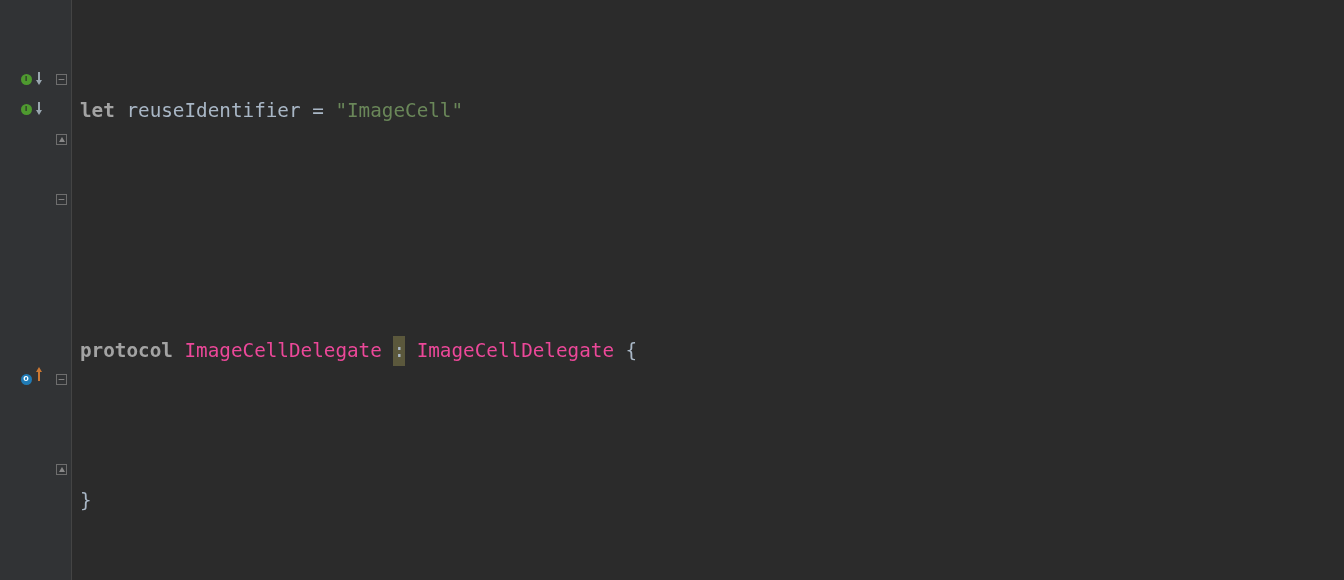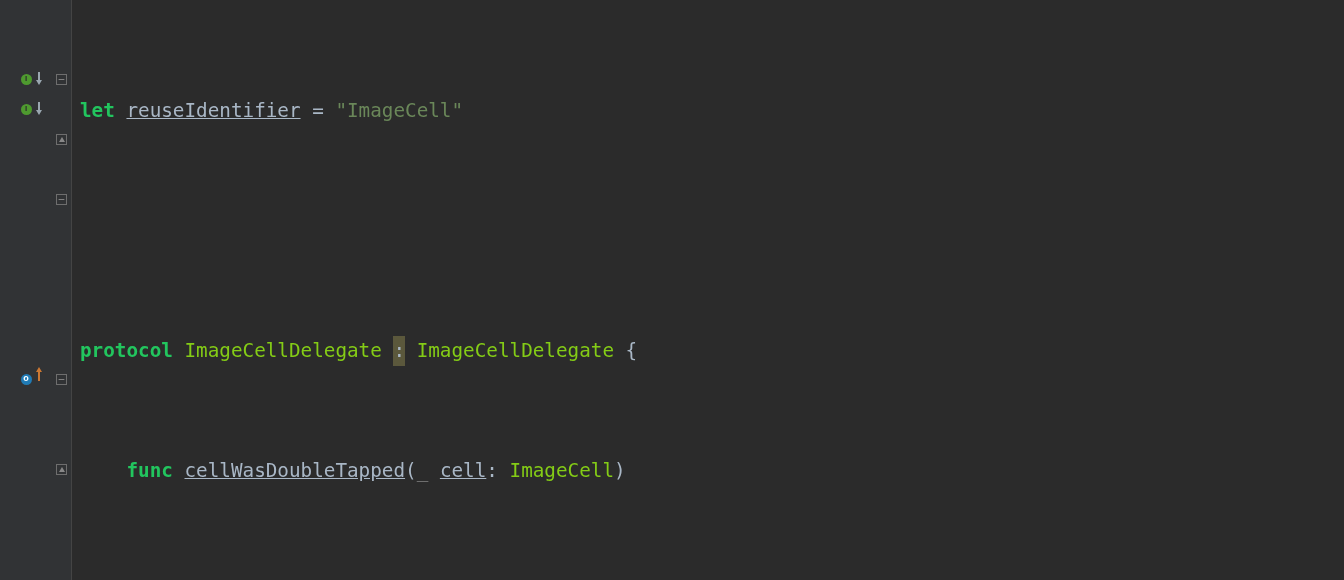--- a/index.html
+++ b/index.html
@@ -130,24 +130,24 @@
     font-size: 19.3px;
     line-height: 30px;
     white-space: pre;
     color: #a9b7c6;
     padding-top: 6px;
   }
   .line {
     height:30px;
     padding-left: 8px;
   }
-  .kw   { color:#22c55e; font-weight:bold; }
-  .type { color:#84cc16; }
+  .kw   { color:#a3a3a3; font-weight:bold; }
+  .type { color:#ec4899; }
   .str  { color:#6a8759; }
-  .id   { color:#a9b7c6;text-decoration:underline; }
+  .id   { color:#a9b7c6; }
   .dim  { color:#808080; }
   .punc { color:#a9b7c6; }
   .caret-box{
     display:inline-block;
     background:#5b583c;
     line-height:30px;
   }
 </style>
 </head>
 <body>
@@ -181,21 +181,20 @@
   </div>
 
   <div class="code">
 
     <div class="line"><span class="kw">let</span><span> </span><span class="id">reuseIdentifier</span><span> </span><span class="punc">=</span><span> </span><span class="str">"ImageCell"</span></div>
 
     <div class="line"></div>
 
     <div class="line"><span class="kw">protocol</span><span> </span><span class="type">ImageCellDelegate</span><span> </span><span class="caret-box"><span class="punc">:</span></span><span> </span><span class="type">ImageCellDelegate</span><span> </span><span class="punc">{</span></div>
 
-    <div class="line"><span>    </span><span class="kw">func</span><span> </span><span class="id">cellWasDoubleTapped</span><span class="punc">(</span><span class="dim">_</span><span> </span><span class="id">cell</span><span class="punc">:</span><span> </span><span class="type">ImageCell</span><span class="punc">)</span></div>
 
     <div class="line"><span class="punc">}</span></div>
 
     
 
     
 
     
 
     

